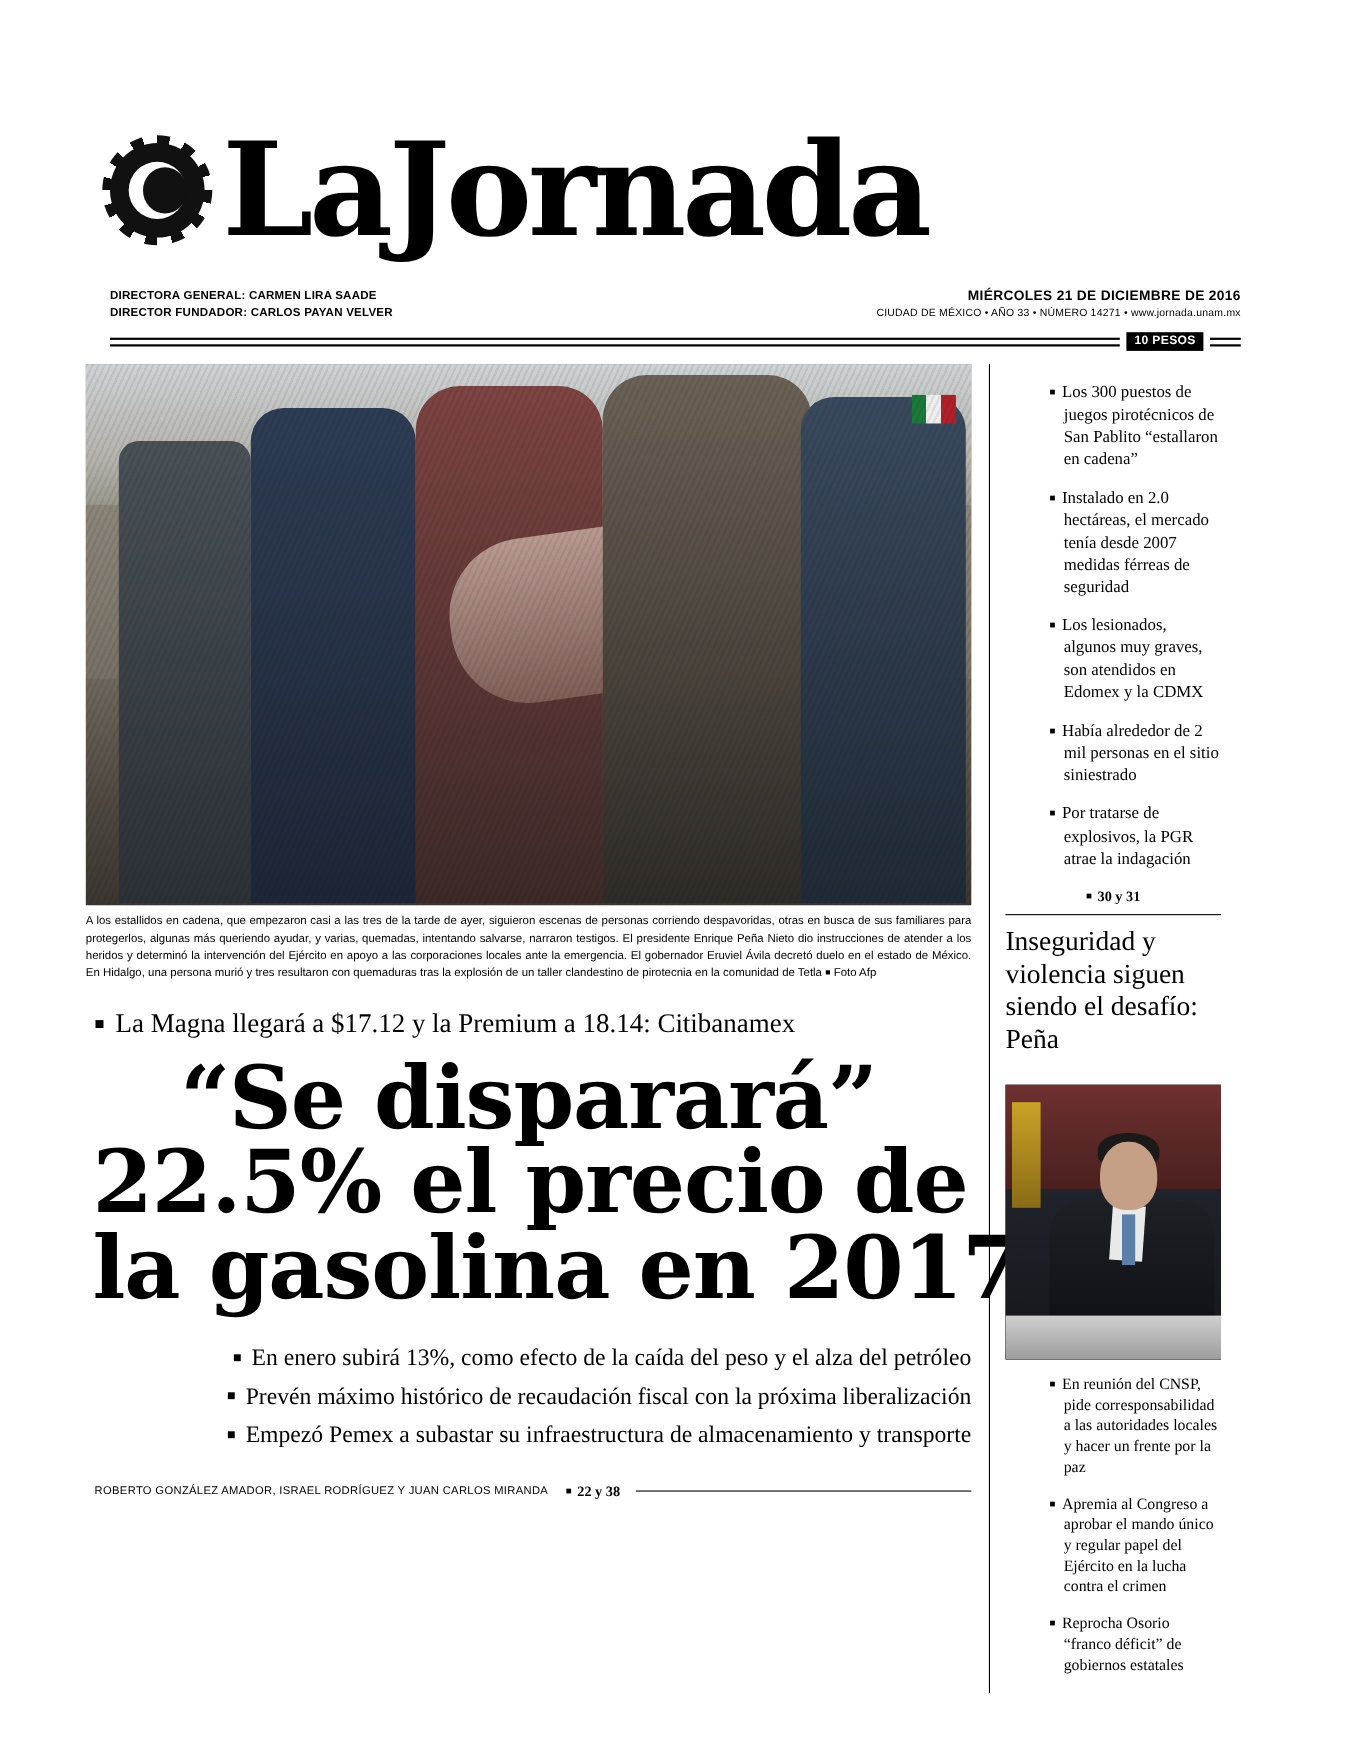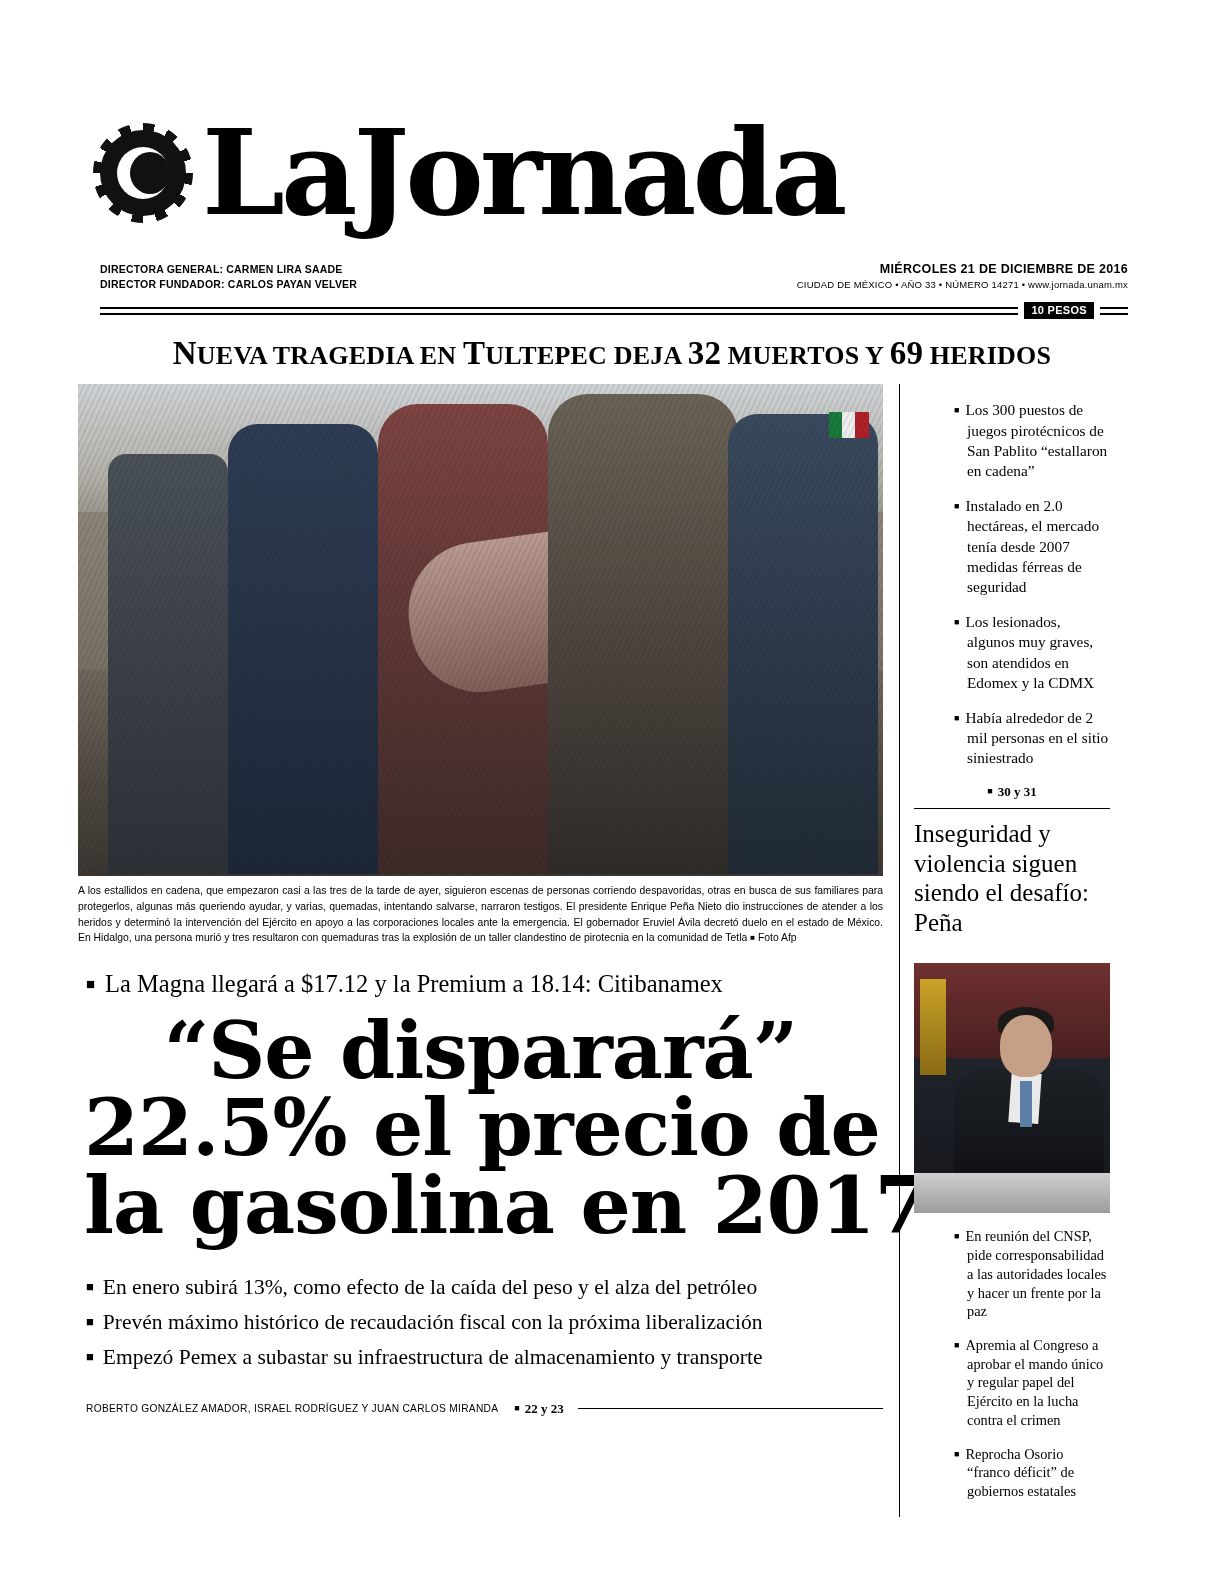--- a/index.html
+++ b/index.html
@@ -240,20 +240,21 @@
     letter-spacing: -1px;
     margin-top: 14px;
     text-align: center;
     padding: 0 6px;
   }
   .big-headline div { white-space: nowrap; }
 
   .bullets-left {
     margin-top: 26px;
     padding-left: 8px;
+    text-align: right;
   }
   .bullets-left li {
     list-style: none;
     font-family: "Liberation Serif", serif;
     font-size: 21.5px;
     line-height: 1.62;
     text-indent: -22px;
     padding-left: 22px;
   }
   .bullets-left li .sq {
@@ -406,23 +407,20 @@
       <div class="sub">CIUDAD DE MÉXICO • AÑO 33 • NÚMERO 14271 • www.jornada.unam.mx</div>
     </div>
   </div>
 
   <div class="price-row">
     <div class="rule"></div>
     <div class="price">10 PESOS</div>
     <div class="rule-short"></div>
   </div>
 
-  <div class="top-headline">
-    N<span class="sc">UEVA TRAGEDIA EN </span>T<span class="sc">ULTEPEC DEJA </span>32<span class="sc"> MUERTOS Y </span>69<span class="sc"> HERIDOS</span>
-  </div>
 
   <div class="content">
 
     <div class="col-left">
 
       <div class="photo-main">
         <div class="sky"></div>
         <div class="mid"></div>
         <div class="ground"></div>
         <div class="ph figA"></div>
@@ -453,34 +451,35 @@
 
       <ul class="bullets-left">
         <li><span class="sq">■</span><span>En enero subirá 13%, como efecto de la caída del peso y el alza del petróleo</span></li>
         <li><span class="sq">■</span><span>Prevén máximo histórico de recaudación fiscal con la próxima liberalización</span></li>
         <li><span class="sq">■</span><span>Empezó Pemex a subastar su infraestructura de almacenamiento y transporte</span></li>
       </ul>
 
       <div class="byline-row">
         <div class="byline">ROBERTO GONZÁLEZ AMADOR, ISRAEL RODRÍGUEZ Y JUAN CARLOS MIRANDA</div>
         <div class="pages-tag">
-          <span class="sq">■</span><span>22 y 23</span>
+          <span class="sq">■</span><span>22 y 38</span>
         </div>
         <div class="rule"></div>
       </div>
 
     </div>
 
     <div class="col-right">
 
       <ul class="rbullets">
         <li><span class="sq">■</span><span>Los 300 puestos de juegos pirotécnicos de San Pablito “estallaron en cadena”</span></li>
         <li><span class="sq">■</span><span>Instalado en 2.0 hectáreas, el mercado tenía desde 2007 medidas férreas de seguridad</span></li>
         <li><span class="sq">■</span><span>Los lesionados, algunos muy graves, son atendidos en Edomex y la CDMX</span></li>
         <li><span class="sq">■</span><span>Había alrededor de 2 mil personas en el sitio siniestrado</span></li>
+        <li><span class="sq">■</span><span>Por tratarse de explosivos, la PGR atrae la indagación</span></li>
       </ul>
 
       <div class="ref-right">
         <span class="sq">■</span><span>30 y 31</span>
       </div>
 
       <div class="hr-thin"></div>
 
       <div class="sub-headline">Inseguridad y violencia siguen siendo el desafío: Peña</div>
 

